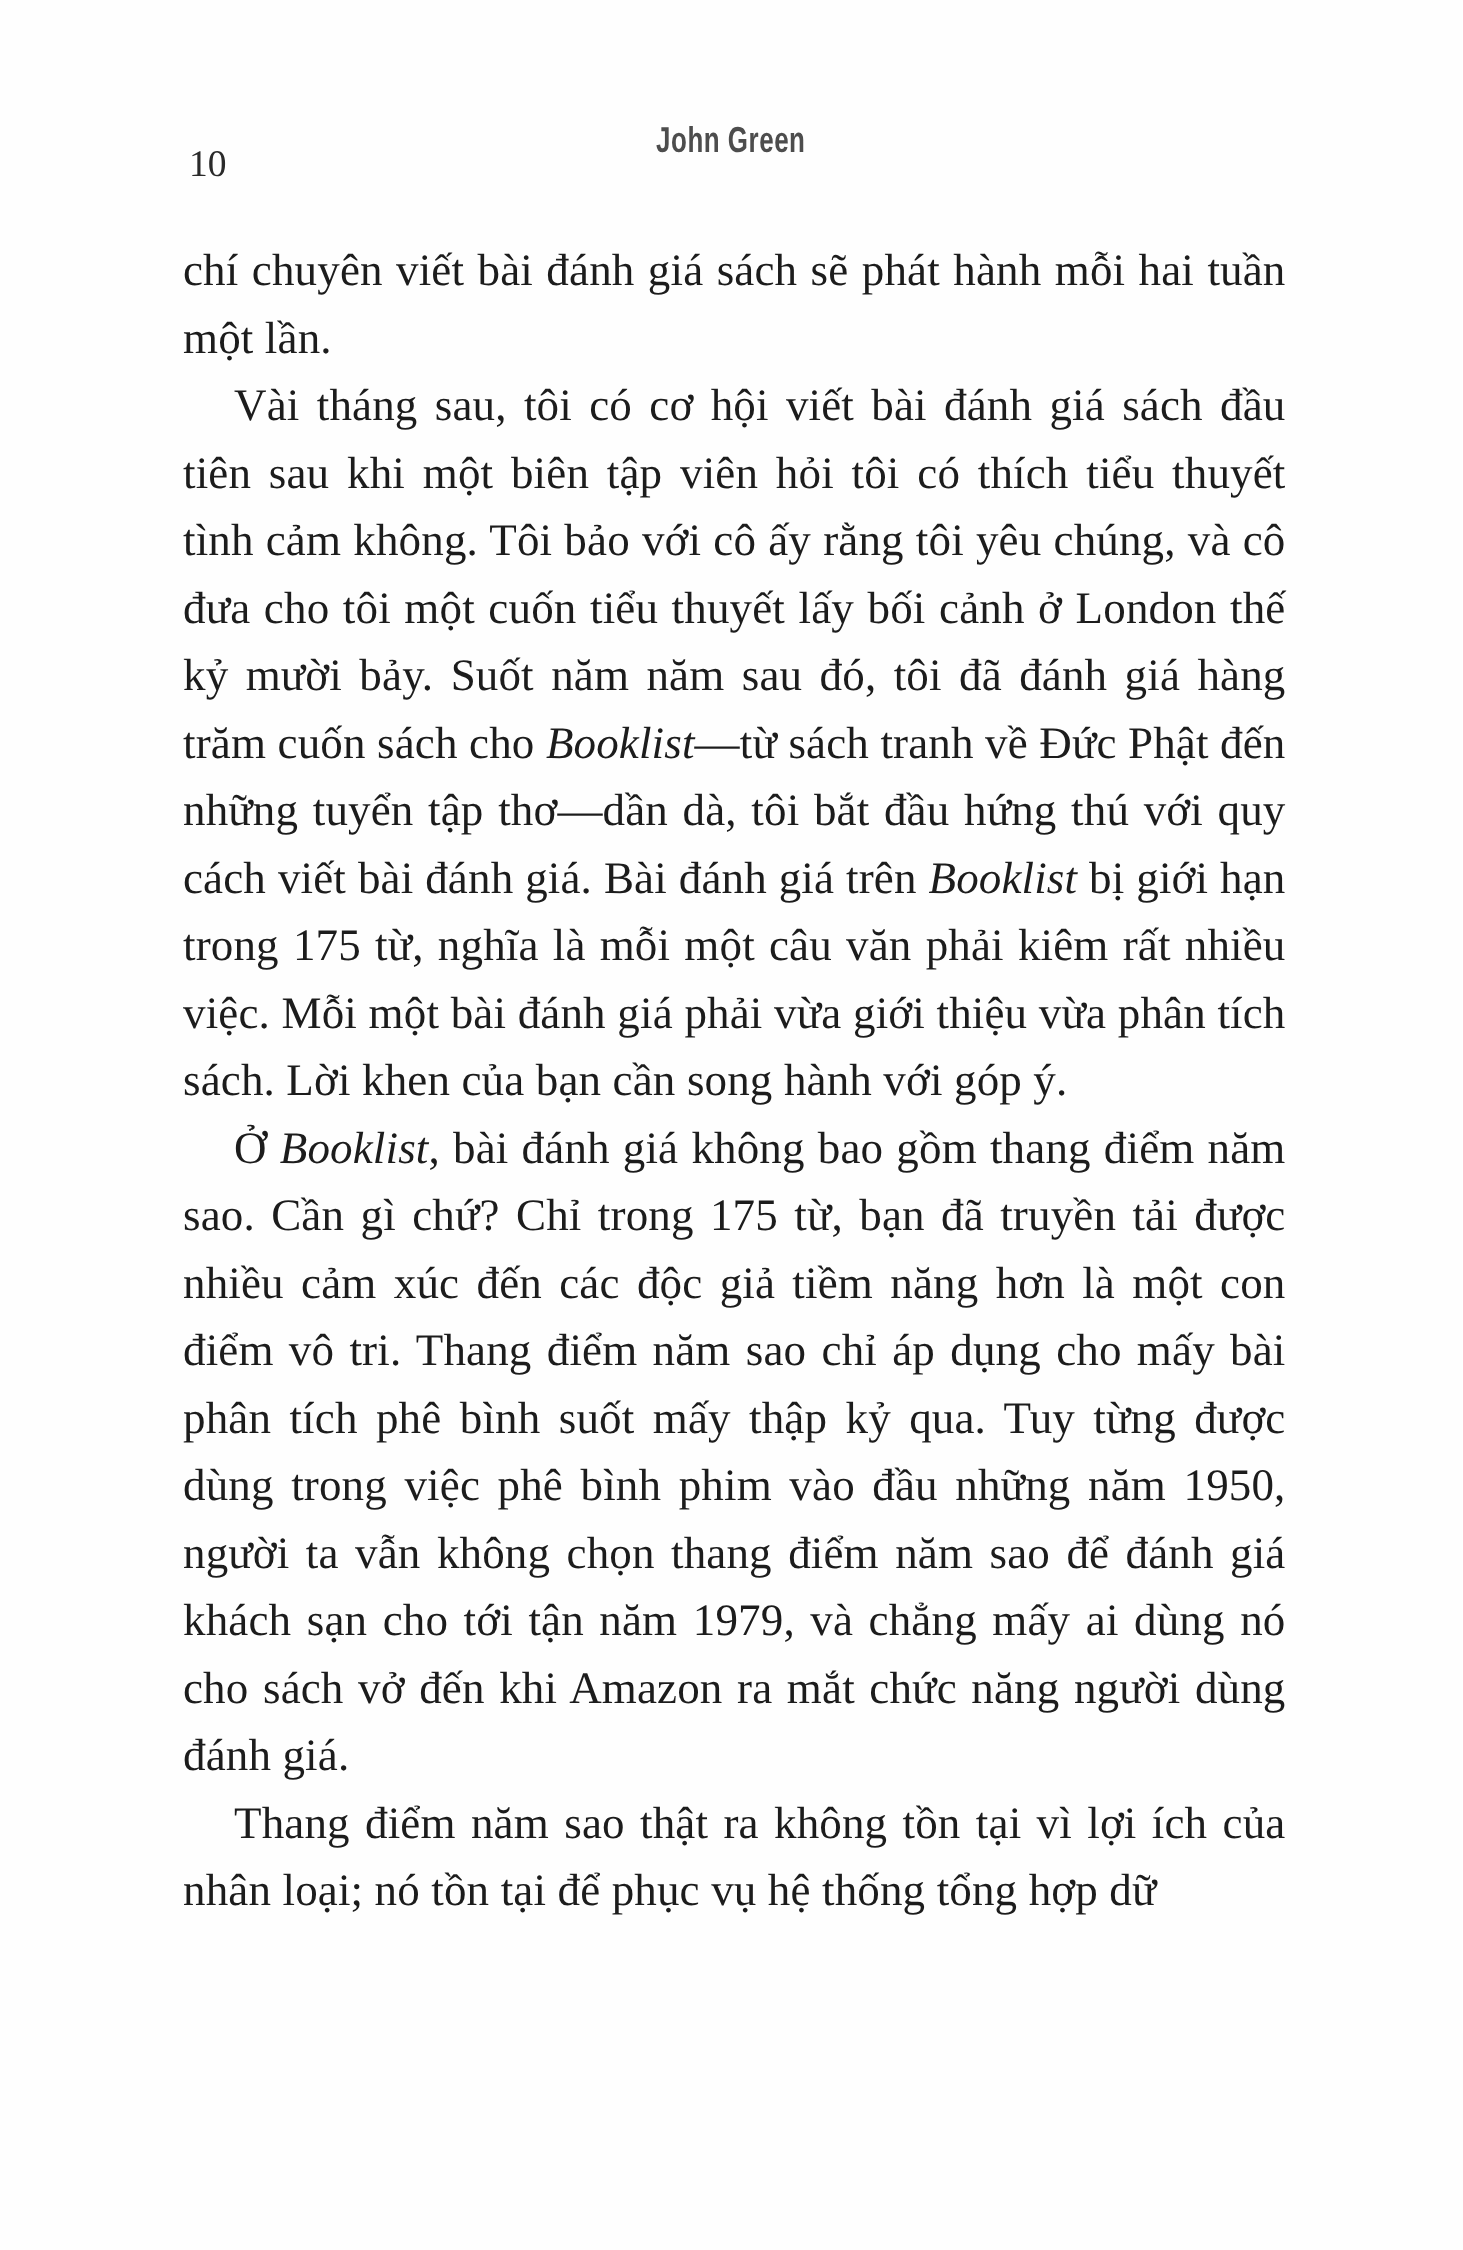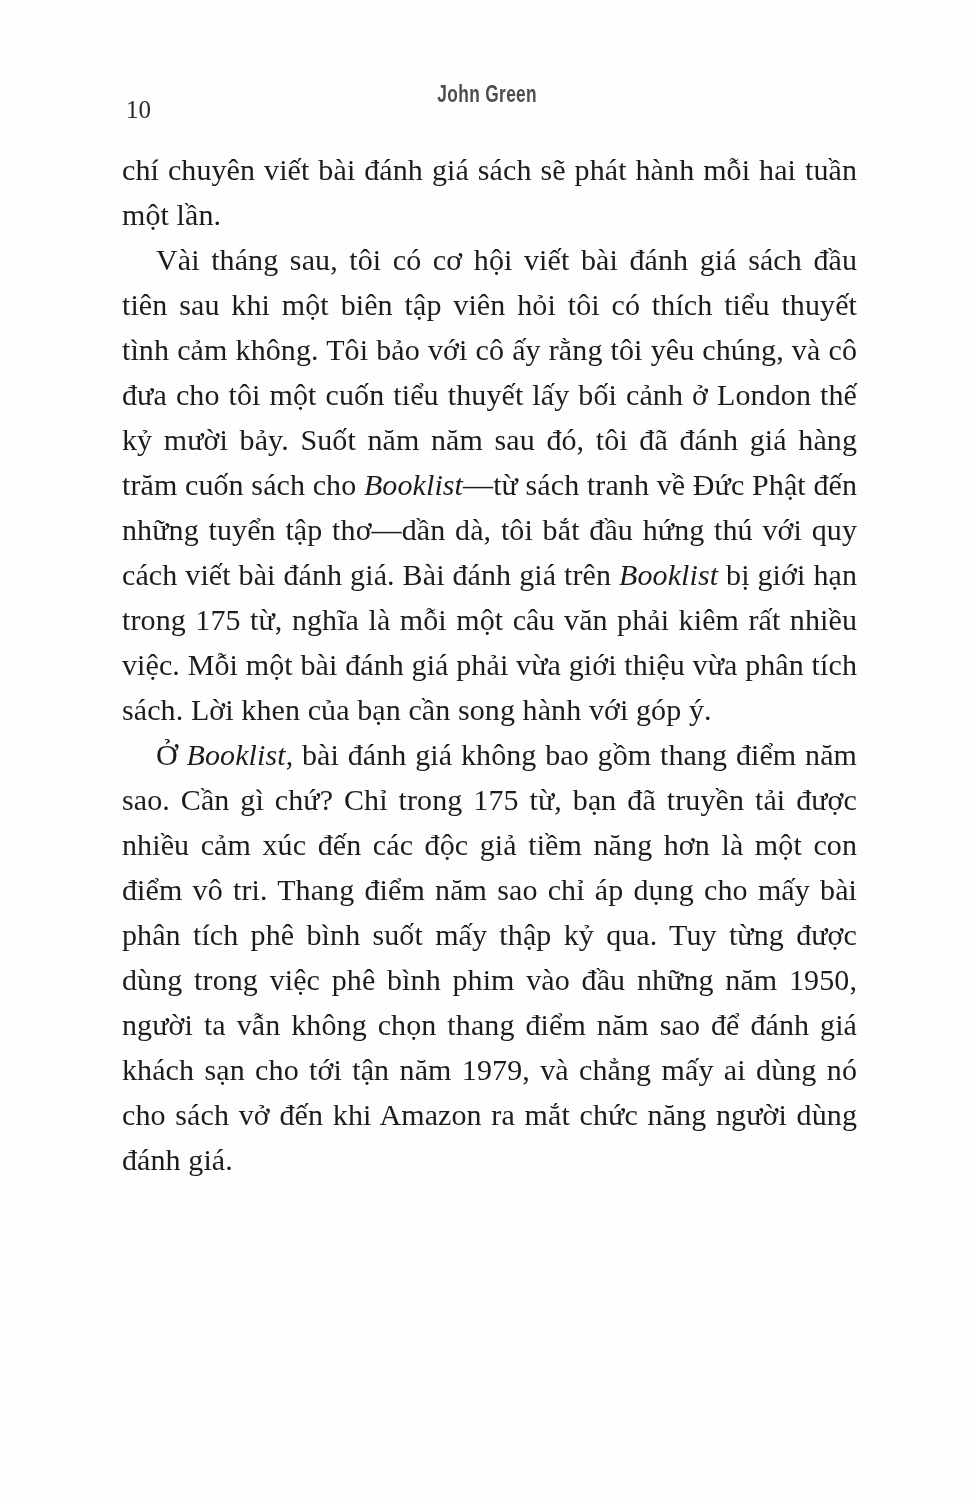--- a/index.html
+++ b/index.html
@@ -41,21 +41,21 @@
     font-weight: 700;
     color: #4d4d4d;
   }
   .author .squeeze {
     display: inline-block;
     transform: scaleX(0.72);
     transform-origin: center;
     letter-spacing: 0.5px;
   }
   .body-text {
-    margin-top: 37px;
+    margin-top: 48px;
     padding-left: 122px;
     width: 735px;
   }
   .para {
     margin: 0;
     font-size: 30px;
     line-height: 45px;
     text-align: justify;
     text-justify: inter-word;
     letter-spacing: 0.1px;
@@ -73,14 +73,15 @@
   <header class="running-head">
     <span class="page-num">10</span>
     <span class="author">
       <span class="squeeze">John Green</span>
     </span>
   </header>
   <main class="body-text" id="body-text">
       <p class="para"><span>chí chuyên viết bài đánh giá sách sẽ phát hành mỗi hai tuần một lần.</span></p>
       <p class="para indent"><span>Vài tháng sau, tôi có cơ hội viết bài đánh giá sách đầu tiên sau khi một biên tập viên hỏi tôi có thích tiểu thuyết tình cảm không. Tôi bảo với cô ấy rằng tôi yêu chúng, và cô đưa cho tôi một cuốn tiểu thuyết lấy bối cảnh ở London thế kỷ mười bảy. Suốt năm năm sau đó, tôi đã đánh giá hàng trăm cuốn sách cho </span><em>Booklist</em><span>—từ sách tranh về Đức Phật đến những tuyển tập thơ—dần dà, tôi bắt đầu hứng thú với quy cách viết bài đánh giá. Bài đánh giá trên </span><em>Booklist</em><span> bị giới hạn trong 175 từ, nghĩa là mỗi một câu văn phải kiêm rất nhiều việc. Mỗi một bài đánh giá phải vừa giới thiệu vừa phân tích sách. Lời khen của bạn cần song hành với góp ý.</span></p>
       <p class="para indent"><span>Ở </span><em>Booklist</em><span>, bài đánh giá không bao gồm thang điểm năm sao. Cần gì chứ? Chỉ trong 175 từ, bạn đã truyền tải được nhiều cảm xúc đến các độc giả tiềm năng hơn là một con điểm vô tri. Thang điểm năm sao chỉ áp dụng cho mấy bài phân tích phê bình suốt mấy thập kỷ qua. Tuy từng được dùng trong việc phê bình phim vào đầu những năm 1950, người ta vẫn không chọn thang điểm năm sao để đánh giá khách sạn cho tới tận năm 1979, và chẳng mấy ai dùng nó cho sách vở đến khi Amazon ra mắt chức năng người dùng đánh giá.</span></p>
+      <p class="para indent"><span>Thang điểm năm sao thật ra không tồn tại vì lợi ích của nhân loại; nó tồn tại để phục vụ hệ thống tổng hợp dữ</span></p>
     </main>
 </div>
 
 </body></html>

